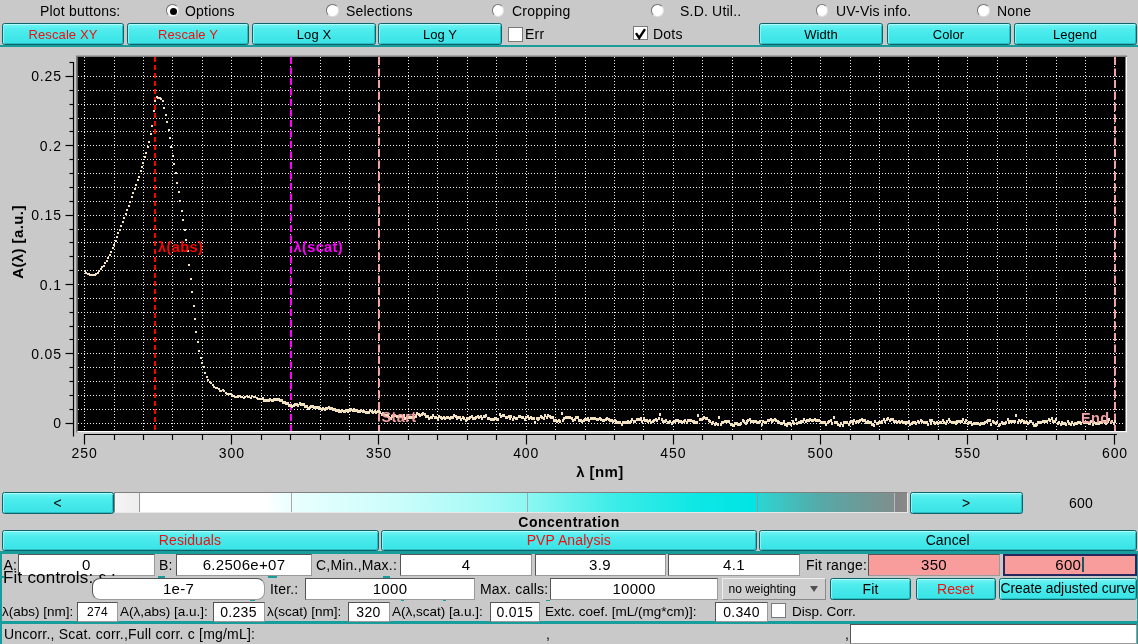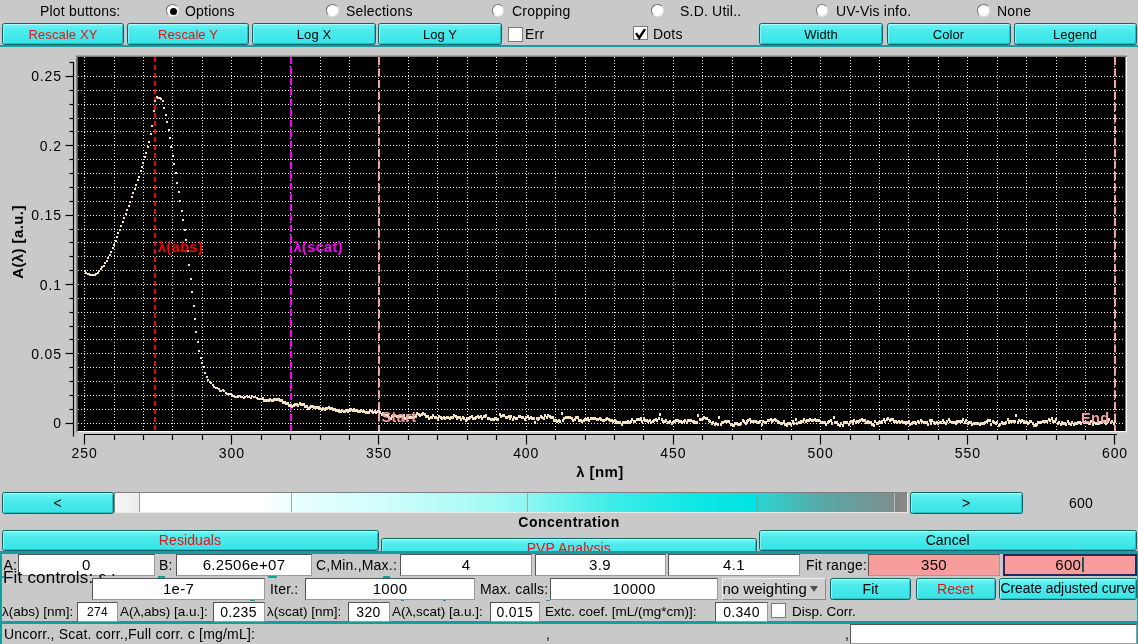--- a/index.html
+++ b/index.html
@@ -229,21 +229,21 @@
 <div class="abs" style="left:139px; top:492.5px; width:1px; height:19.5px; background:#9a9a9a;"></div>
 <div class="abs" style="left:290.5px; top:492.5px; width:1px; height:19.5px; background:#aaaaaa;"></div>
 <div class="abs" style="left:527px; top:492.5px; width:1px; height:19.5px; background:#9aacab;"></div>
 <div class="abs" style="left:757px; top:492.5px; width:1px; height:19.5px; background:#a98e8c;"></div>
 <div class="abs" style="left:893.5px; top:492.5px; width:1.5px; height:19.5px; background:#b9b9b9;"></div>
 <div class="btn btn2" style="left:910px; top:491.5px; width:112.5px; height:22.5px;">&gt;</div>
 <div class="lbl" style="left:1066px; top:491.5px; width:30px; height:22px; justify-content:center; font-size:14px;">600</div>
 
 <div class="lbl" style="left:0; top:514.5px; width:1138px; height:15px; justify-content:center; font-weight:bold; letter-spacing:0.5px;">Concentration</div>
 <div class="btn btn2 red" style="left:1.5px; top:529.5px; width:377px; height:21px;">Residuals</div>
-<div class="btn btn2 red" style="left:380.5px; top:529.5px; width:376.5px; height:21px;margin-top:8px;">PVP Analysis</div>
+<div class="btn btn2 red" style="left:380.5px; top:529.5px; width:376.5px; height:21px;">PVP Analysis</div>
 <div class="btn btn2" style="left:759px; top:529.5px; width:377.5px; height:21px;">Cancel</div>
 
 <div class="teal" style="left:0; top:550.5px; width:1138px; height:93.5px;"></div>
 
 <div class="grayrow" style="top:553.5px; height:24px;"></div>
     <div class="teal" style="left:0; top:576px; width:3.5px; height:1.5px;"></div>
     <div class="teal" style="left:157.5px; top:576px; width:7px; height:1.5px;"></div>
     <div class="teal" style="left:268px; top:576px; width:9px; height:1.5px;"></div>
     <div class="teal" style="left:383px; top:576px; width:7px; height:1.5px;"></div>
 <div class="lbl" style="left:3.5px; top:553.5px; height:22px;">A:</div>
@@ -257,27 +257,27 @@
 <div class="lbl" style="left:806px; top:553.5px; height:22px;">Fit range:</div>
 <div class="inp" style="left:868px; top:554px; width:132px; height:21.5px; background:#f89c9c;">350</div>
 <div class="inp" style="left:1003px; top:553.5px; width:133.5px; height:22px; background:#f89c9c; border:2px solid #27275d;">600<span style="display:inline-block;width:2px;height:15px;background:#16595e;margin-left:1px;"></span></div>
 
 <div class="grayrow" style="top:577.5px; height:24px;"></div>
     <div class="teal" style="left:250px; top:599.8px; width:5px; height:1.7px;"></div>
     <div class="teal" style="left:401px; top:599.8px; width:3px; height:1.7px;"></div>
     <div class="teal" style="left:443px; top:599.8px; width:3px; height:1.7px;"></div>
     <div class="teal" style="left:546px; top:599.8px; width:4px; height:1.7px;"></div>
 <div class="lbl" style="left:3px; top:567px; height:22px; font-size:17px;">Fit controls: ε :</div>
-<div class="inp" style="left:92px; top:578px; width:173px; height:21.5px;">1e-7</div>
+<div class="inp" style="left:92px; top:578px; width:173px; height:21.5px;border-radius:8px;">1e-7</div>
 <div class="lbl" style="left:270px; top:577.5px; height:22px;">Iter.:</div>
 <div class="inp" style="left:305px; top:578px; width:170px; height:21.5px;">1000</div>
 <div class="lbl" style="left:480px; top:577.5px; height:22px;">Max. calls:</div>
 <div class="inp" style="left:550px; top:578px; width:168px; height:21.5px;">10000</div>
 <div class="abs" style="left:721.5px; top:578px; width:104.5px; height:21.5px; background:#cfcfcf; border:1px solid #8a8a8a; border-top-color:#efefef; border-left-color:#efefef; display:flex; align-items:center;">
-  <span style="font-size:15px;">no weighting</span>
+  <span style="margin-left:6px; font-size:12px;">no weighting</span>
   <span style="position:absolute; right:7px; top:7px; width:0; height:0; border-left:4.5px solid transparent; border-right:4.5px solid transparent; border-top:6px solid #4f4f4f;"></span>
 </div>
 <div class="btn btn2" style="left:830px; top:578px; width:81px; height:21.5px;">Fit</div>
 <div class="btn btn2 red" style="left:915.5px; top:578px; width:80px; height:21.5px;">Reset</div>
 <div class="btn" style="left:999px; top:578px; width:138px; height:21.5px; font-size:13.8px; letter-spacing:0;">Create adjusted curve</div>
 
 <div class="grayrow" style="top:601.5px; height:19.5px;"></div>
 <div class="lbl sm" style="left:2px; top:601.5px; height:20px;">λ(abs) [nm]:</div>
 <div class="inp" style="left:77px; top:601.5px; width:41px; height:20px; font-size:12px;">274</div>
 <div class="lbl sm" style="left:120px; top:601.5px; height:20px;">A(λ,abs) [a.u.]:</div>

